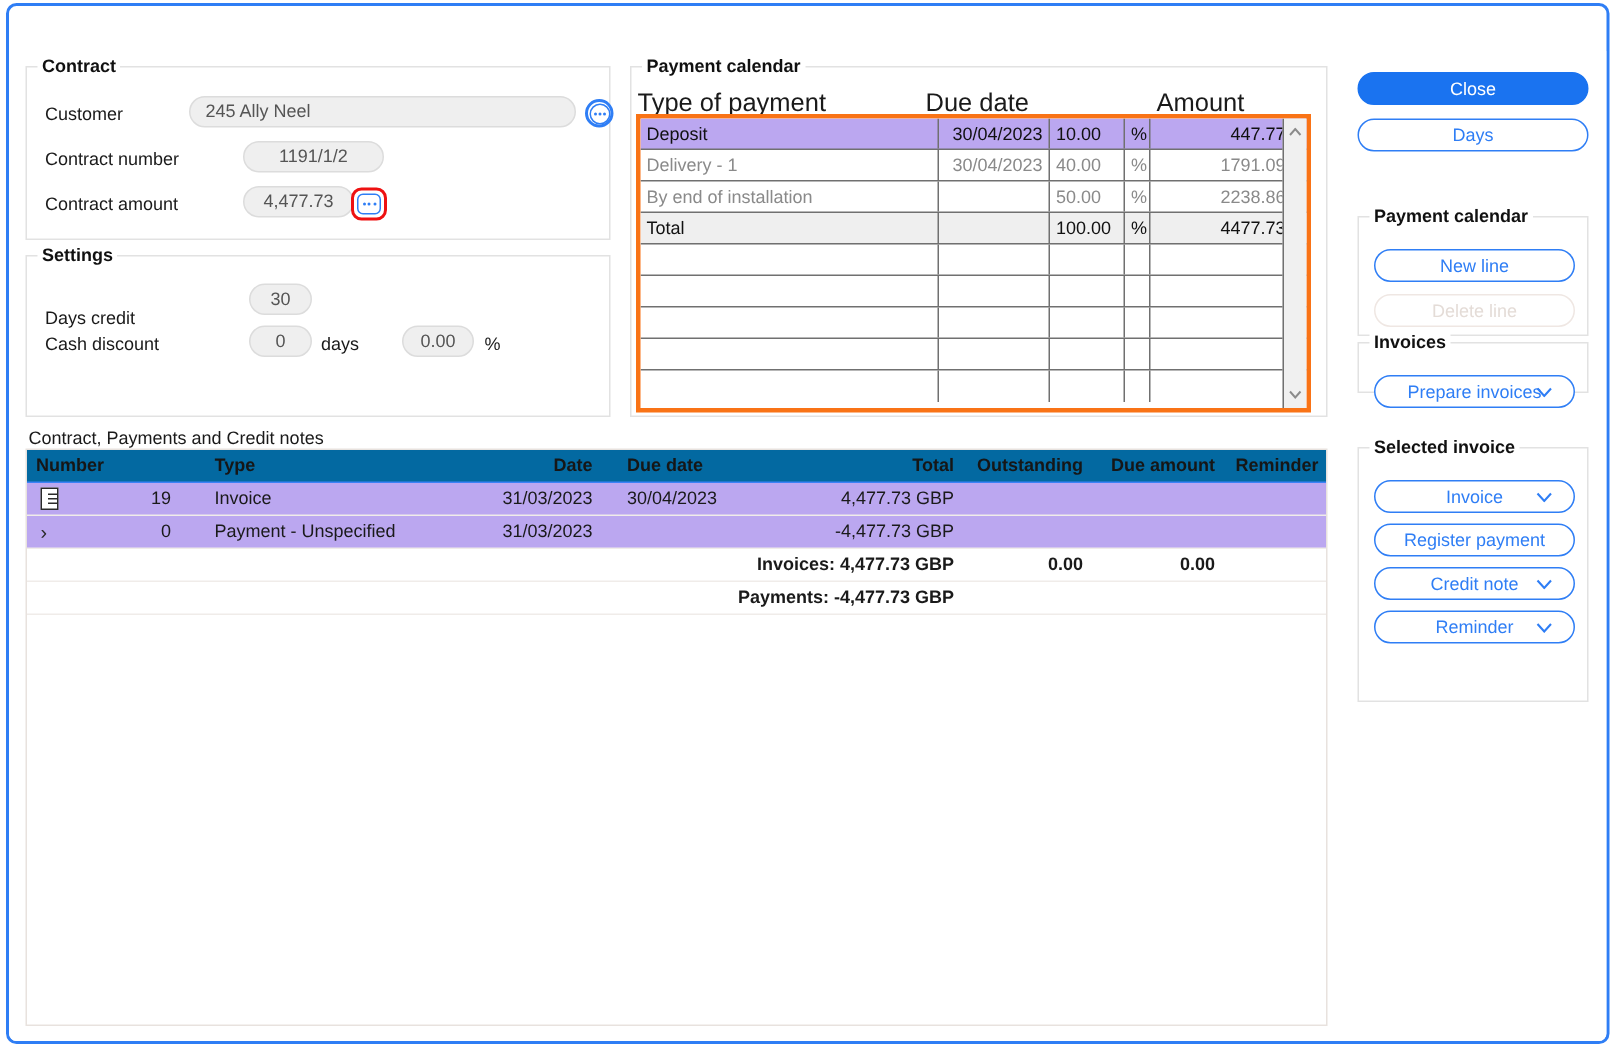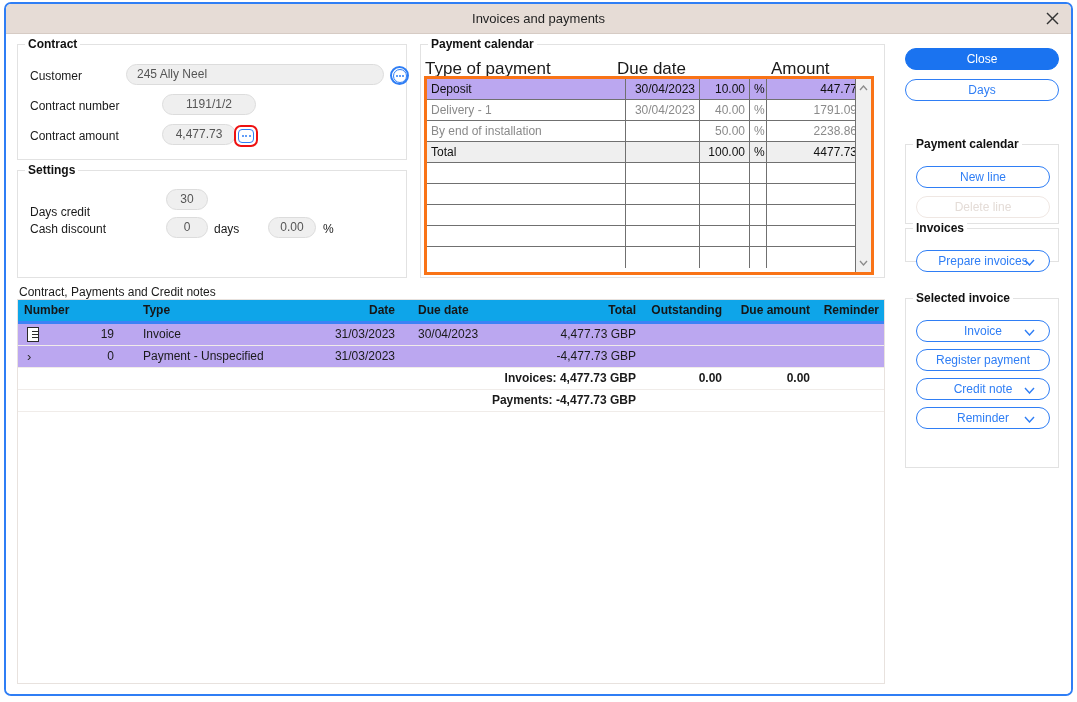--- a/index.html
+++ b/index.html
@@ -191,21 +191,21 @@
     box-sizing: border-box;
     border-right: 1px solid #707070;
     font-size: 12px;
     line-height: 20px;
     padding: 0 4px;
     overflow: hidden;
     white-space: nowrap;
   }
   .pc-cell.c-type  { width: 199px; }
   .pc-cell.c-due   { width: 74px; text-align: right; }
-  .pc-cell.c-pct   { width: 50px; text-align: right; }
+  .pc-cell.c-pct   { width: 50px; text-align: left; }
   .pc-cell.c-sym   { width: 17px; text-align: left; }
   .pc-cell.c-amt   { width: 94px; text-align: right; border-right: none; }
   .pc-row.selected { background: #bba7f0; }
   .pc-row.selected .pc-cell { color: #111111; }
   .pc-row.muted .pc-cell { color: #8a8a8a; }
   .pc-row.total { background: #efefef; }
   .pc-row.total .pc-cell { color: #111111; font-weight: normal; }
 
   .pc-scroll {
     position: absolute;
@@ -236,22 +236,22 @@
     background: #ffffff;
   }
   .inv-title {
     position: absolute;
     font-size: 12px;
     color: #1a1a1a;
   }
   .inv-headrow {
     position: relative;
     height: 21px;
-    background: #0ea5e9;
-    border-bottom: 3px solid #3b82f6;
+    background: #0369a1;
+    border-bottom: 1px solid #3b82f6;
   }
   .inv-row {
     position: relative;
     height: 21px;
     border-bottom: 1px solid #f0ece9;
   }
   .inv-row.sel { background: #bba7f0; }
   .inv-cell {
     position: absolute;
     top: 0;
@@ -324,31 +324,20 @@
     font-size: 11px;
   }
   .btn .caret svg { vertical-align: middle; }
 </style>
 </head>
 <body>
 
 <div id="app">
   <div class="window">
 
-    <div class="titlebar">
-      <div class="titlebar-text">Invoices and payments</div>
-      <div class="titlebar-close">
-        <span>
-          <svg width="13" height="13" viewBox="0 0 13 13">
-            <line x1="1" y1="1" x2="12" y2="12" stroke="#333" stroke-width="1.4"></line>
-            <line x1="12" y1="1" x2="1" y2="12" stroke="#333" stroke-width="1.4"></line>
-          </svg>
-        </span>
-      </div>
-    </div>
 
     <div class="content">
 
       <div class="group" style="left:11px; top:10px; width:390px; height:116px;">
         <div class="group-title">Contract</div>
 
         <div class="field-label" style="left:12px; top:24px;">Customer</div>
         <div class="pill left" style="left:108px; top:19px; width:258px;">245 Ally Neel</div>
         <div class="round-icon-btn" style="left:372px; top:21px;">
           <span class="inner">

